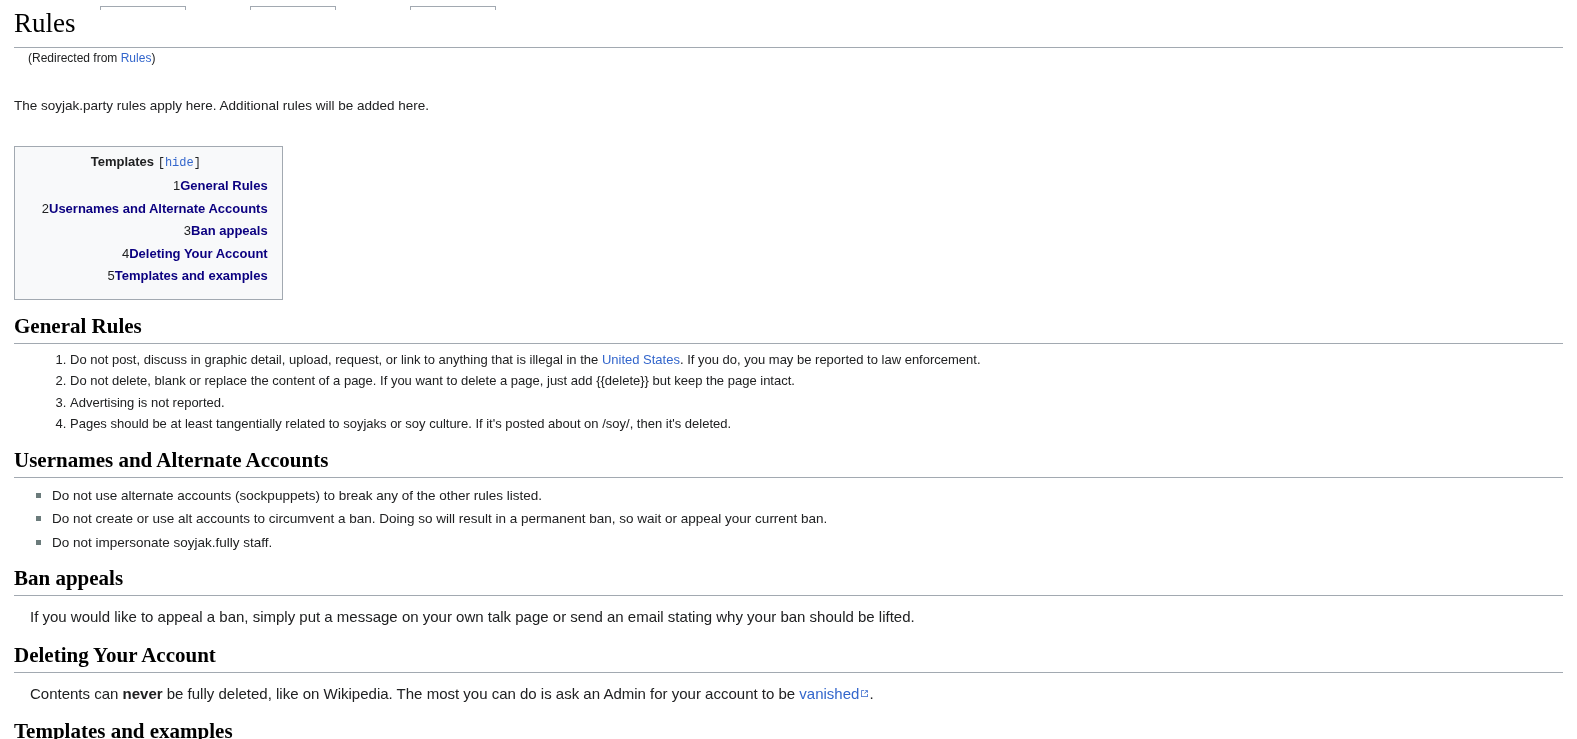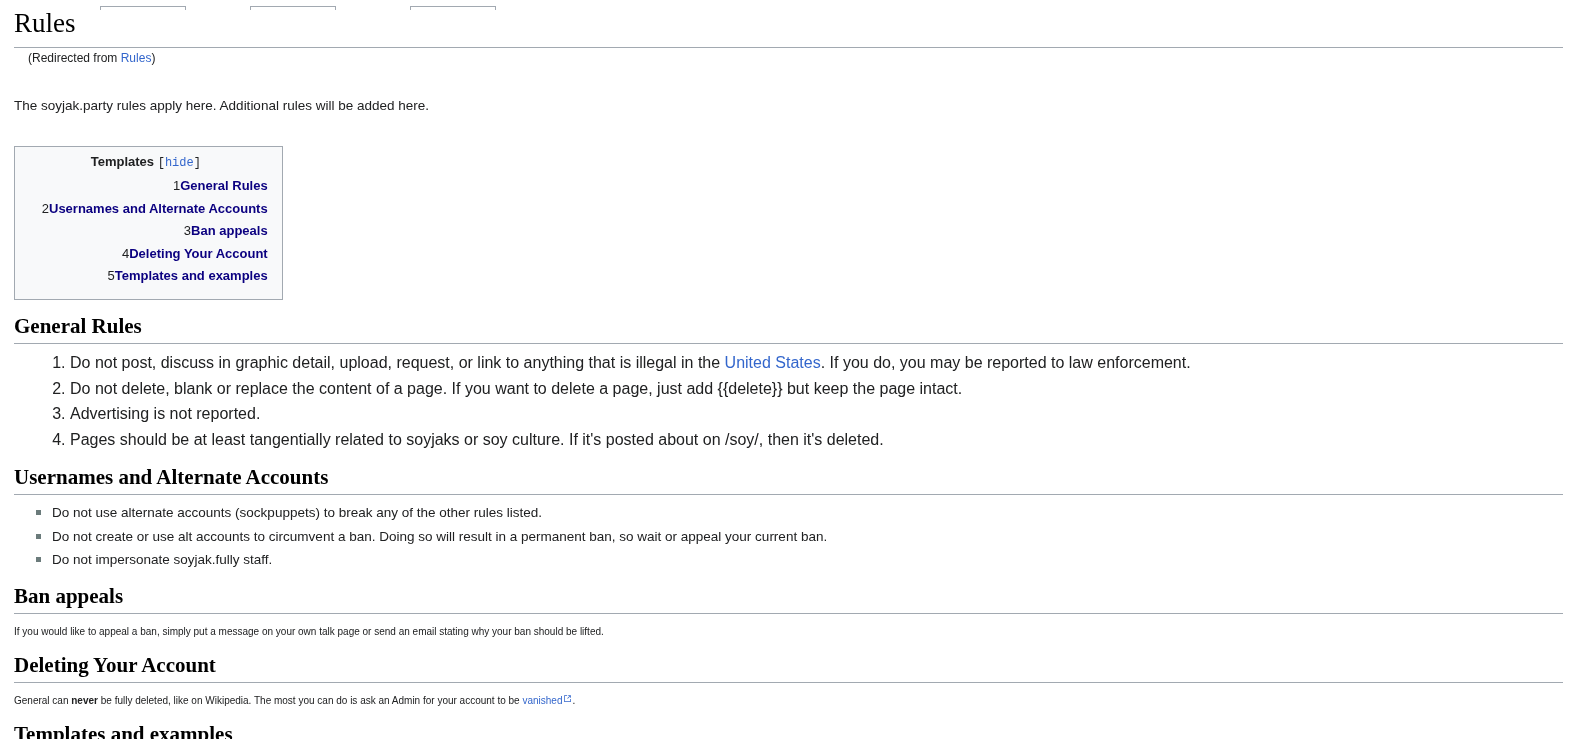--- a/index.html
+++ b/index.html
@@ -122,21 +122,21 @@
     font-size: 21px;
     font-weight: bold;
     margin: 14px 0 0 0;
     padding-bottom: 4px;
     border-bottom: 1px solid #a2a9b1;
     color: #000000;
   }
   ol.rules {
     margin: 7px 0 0 0;
     padding-left: 56px;
-    font-size: 16px;
+    font-size: 13px;
   }
   ol.rules li {
     margin-bottom: 2.5px;
     line-height: 1.45;
   }
   ul.bullets {
     margin: 8px 0 0 0;
     padding-left: 38px;
     font-size: 13.5px;
     list-style: none;
@@ -149,22 +149,22 @@
   ul.bullets li:before {
     content: "";
     position: absolute;
     left: -16px;
     top: 7px;
     width: 5px;
     height: 5px;
     background: #6b7b7b;
   }
   p.para {
-    font-size: 10px;
-    margin: 10px 0 0 0;
+    font-size: 15px;
+    margin: 10px 0 0 16px;
     line-height: 1.5;
   }
   .ext-icon {
     display: inline-block;
     width: 9px;
     height: 9px;
     margin-left: 1px;
     vertical-align: 1px;
     position: relative;
   }
@@ -214,21 +214,21 @@
     <ul class="bullets">
       <li>Do not use alternate accounts (sockpuppets) to break any of the other rules listed.</li>
       <li>Do not create or use alt accounts to circumvent a ban. Doing so will result in a permanent ban, so wait or appeal your current ban.</li>
       <li>Do not impersonate soyjak.fully staff.</li>
     </ul>
 
     <h2 class="section">Ban appeals</h2>
     <p class="para">If you would like to appeal a ban, simply put a message on your own talk page or send an email stating why your ban should be lifted.</p>
 
     <h2 class="section">Deleting Your Account</h2>
-    <p class="para"><span>General can </span><b class="strong">never</b><span> be fully deleted, like on Wikipedia. The most you can do is ask an Admin for your account to be </span><a href="#">vanished</a><span class="ext-icon"><svg width="9" height="9" viewBox="0 0 12 12">
+    <p class="para"><span>Contents can </span><b class="strong">never</b><span> be fully deleted, like on Wikipedia. The most you can do is ask an Admin for your account to be </span><a href="#">vanished</a><span class="ext-icon"><svg width="9" height="9" viewBox="0 0 12 12">
             <path d="M1.5 1.5h4v1h-3v7h7v-3h1v4h-9z" fill="#3366cc"></path>
             <path d="M7 1.5h3.5V5h-1V3.2L6.3 6.4l-.7-.7 3.2-3.2H7z" fill="#3366cc"></path>
           </svg></span><span>.</span></p>
 
     <h2 class="section">Templates and examples</h2>
     
 
   </div>
 </div>
 

